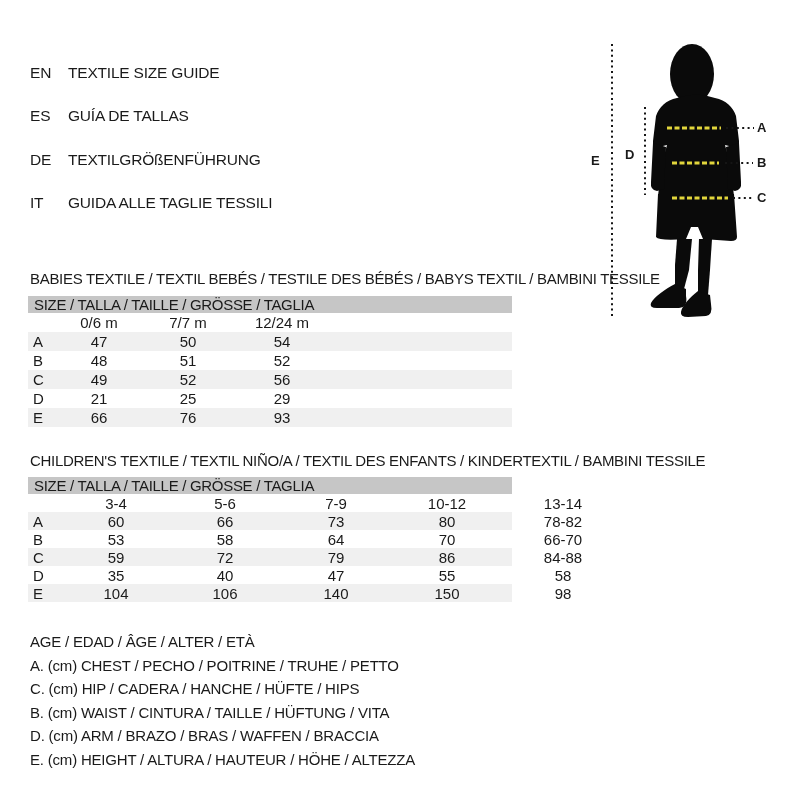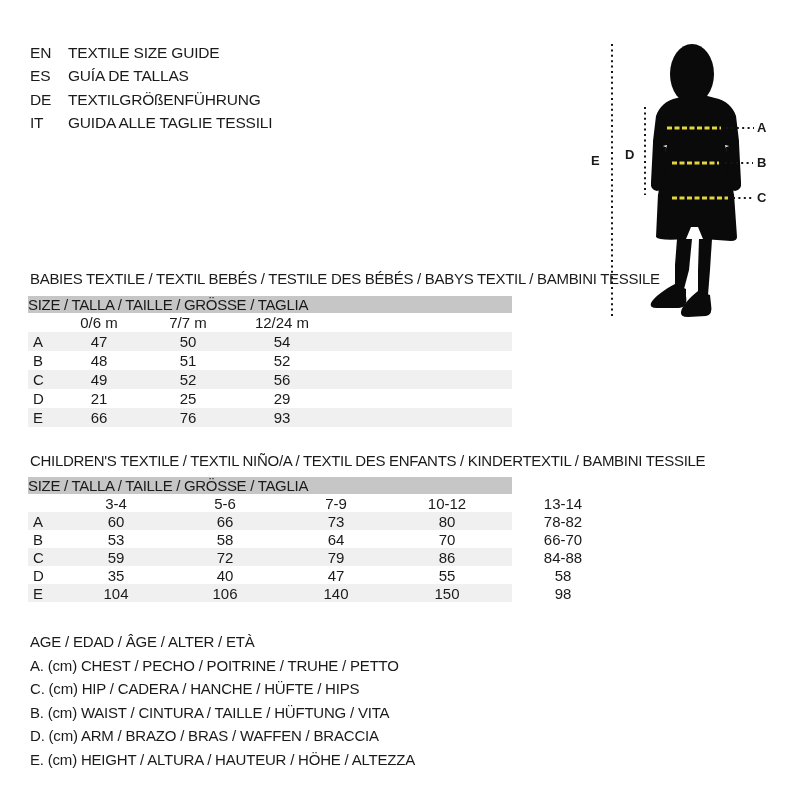--- a/index.html
+++ b/index.html
@@ -7,28 +7,28 @@
   }
   html,body{margin:0;padding:0;}
   body{
     width:800px;height:800px;background:#ffffff;position:relative;
     font-family:"Liberation Sans",sans-serif;color:var(--text);
     overflow:hidden;
   }
   .abs{position:absolute;}
   
   .lang-block{left:30px;top:41px;}
-  .lang-row{display:flex;line-height:23.3px;font-size:15.5px;letter-spacing:-0.2px;}
+  .lang-row{display:flex;line-height:23.3px;font-size:15.5px;letter-spacing:-0.2px;margin-top:20px;}
   .lang-code{width:38px;flex:0 0 38px;}
   
   .section-title{font-size:15px;letter-spacing:-0.3px;white-space:nowrap;margin-top:8px;}
   
   .sizetable{width:484px;font-size:15px;}
   .t-bar{
-    background:var(--bar);height:17px;line-height:17px;
+    background:var(--bar);height:17px;line-height:17px;padding-left:6px;
     letter-spacing:-0.3px;
   }
   .t-row{display:grid;align-items:center;}
   .babies .t-row{grid-template-columns:26px 90px 88px 100px 1fr;height:19px;}
   .children .t-row{grid-template-columns:26px 84px 94px 88px 94px 98px;height:18px;gap:20px;}
   .t-row .cell{text-align:center;}
   .t-row .rowlabel{text-align:left;padding-left:5px;}
   .t-row.stripe{background:var(--stripe);}
   
   .legend-block{left:30px;top:630px;}

